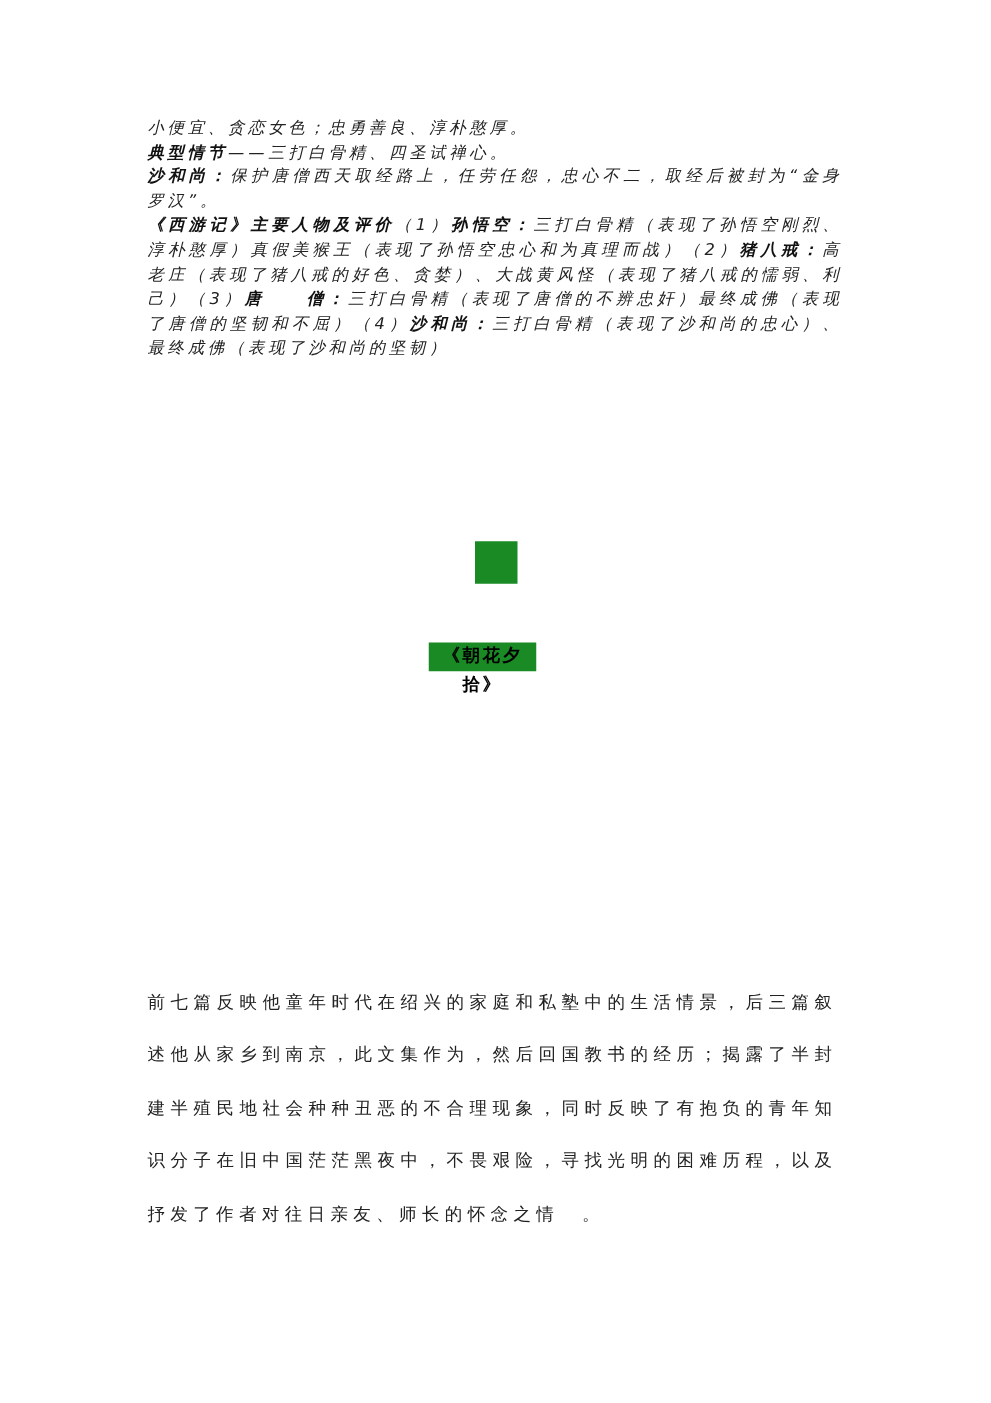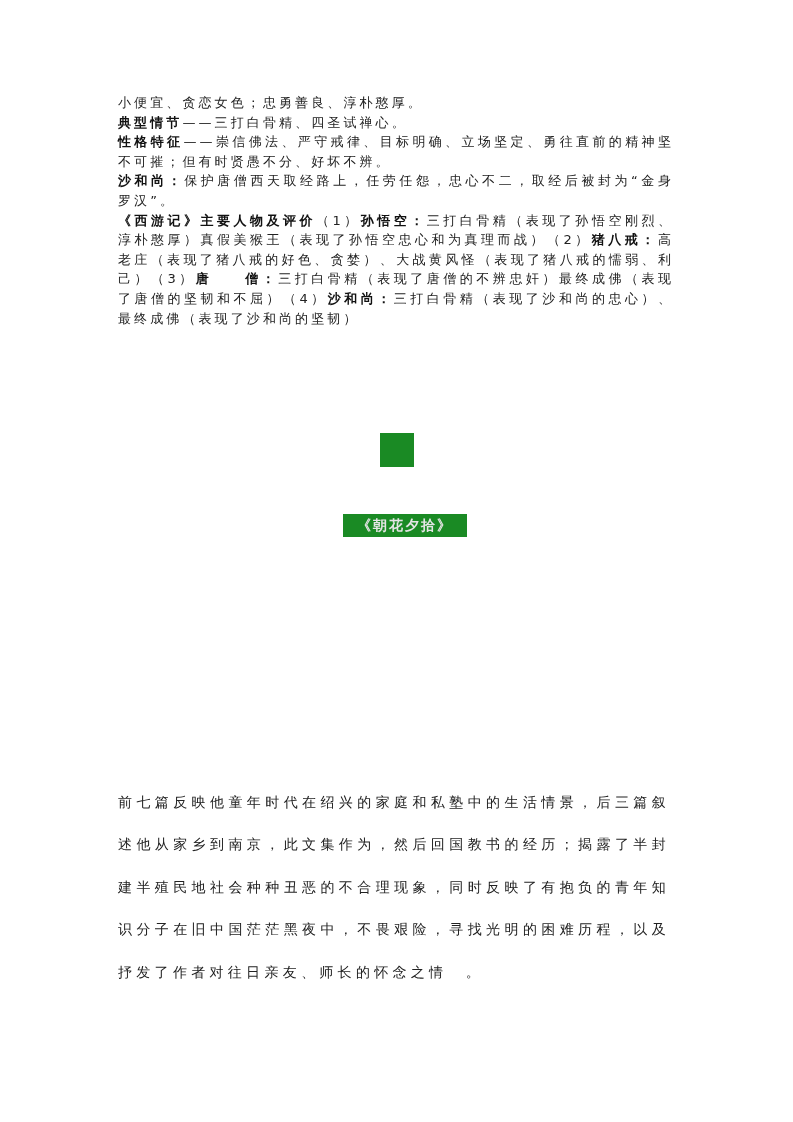--- a/index.html
+++ b/index.html
@@ -25,20 +25,21 @@
     .notes {
       position: absolute;
       left: 118px;
       top: 93px;
       width: 556px;
       font-size: 13px;
       line-height: 19.6px;
       letter-spacing: 3.1px;
       text-align: justify;
       color: #222;
+      font-style: italic;
     }
     .notes p {
       margin: 0;
     }
     .notes b {
       font-weight: bold;
       color: #111;
       letter-spacing: 3.1px;
     }
     .green-square {
@@ -46,24 +47,24 @@
       left: 380px;
       top: 433px;
       width: 34px;
       height: 34px;
       background: #1a8a24;
     }
     .section-heading {
       position: absolute;
       left: 343px;
       top: 514px;
-      width: 124px;
+      width: 86px;
       height: 23px;
       background: #1a8a24;
-      color: #e5e5e5;
+      color: #000000;
       font-size: 14px;
       font-weight: bold;
       line-height: 23px;
       text-align: center;
       letter-spacing: 2px;
     }
     .body-section {
       position: absolute;
       left: 118px;
       width: 552px;
@@ -90,21 +91,20 @@
     }
   </style>
 </head>
 <body>
 
 <div class="page">
 
   <div class="notes">
     <p><span>小便宜、贪恋女色；忠勇善良、淳朴憨厚。</span></p>
     <p><b>典型情节</b><span>——三打白骨精、四圣试禅心。</span></p>
-    <p><b>性格特征</b><span>——崇信佛法、严守戒律、目标明确、立场坚定、勇往直前的精神坚不可摧；但有时贤愚不分、好坏不辨。</span></p>
     <p><b>沙和尚：</b><span>保护唐僧西天取经路上，任劳任怨，忠心不二，取经后被封为“金身罗汉”。</span></p>
     <p><b>《西游记》主要人物及评价</b><span>（1）</span><b>孙悟空：</b><span>三打白骨精（表现了孙悟空刚烈、淳朴憨厚）真假美猴王（表现了孙悟空忠心和为真理而战）</span><span>（2）</span><b>猪八戒：</b><span>高老庄（表现了猪八戒的好色、贪婪）、大战黄风怪（表现了猪八戒的懦弱、利己）</span><span>（3）</span><b>唐　　僧：</b><span>三打白骨精（表现了唐僧的不辨忠奸）最终成佛（表现了唐僧的坚韧和不屈）</span><span>（4）</span><b>沙和尚：</b><span>三打白骨精（表现了沙和尚的忠心）、最终成佛（表现了沙和尚的坚韧）</span></p>
   </div>
 
   <div class="green-square"></div>
 
   <div class="section-heading">《朝花夕拾》</div>
 
 
   <div class="body-section para2">

